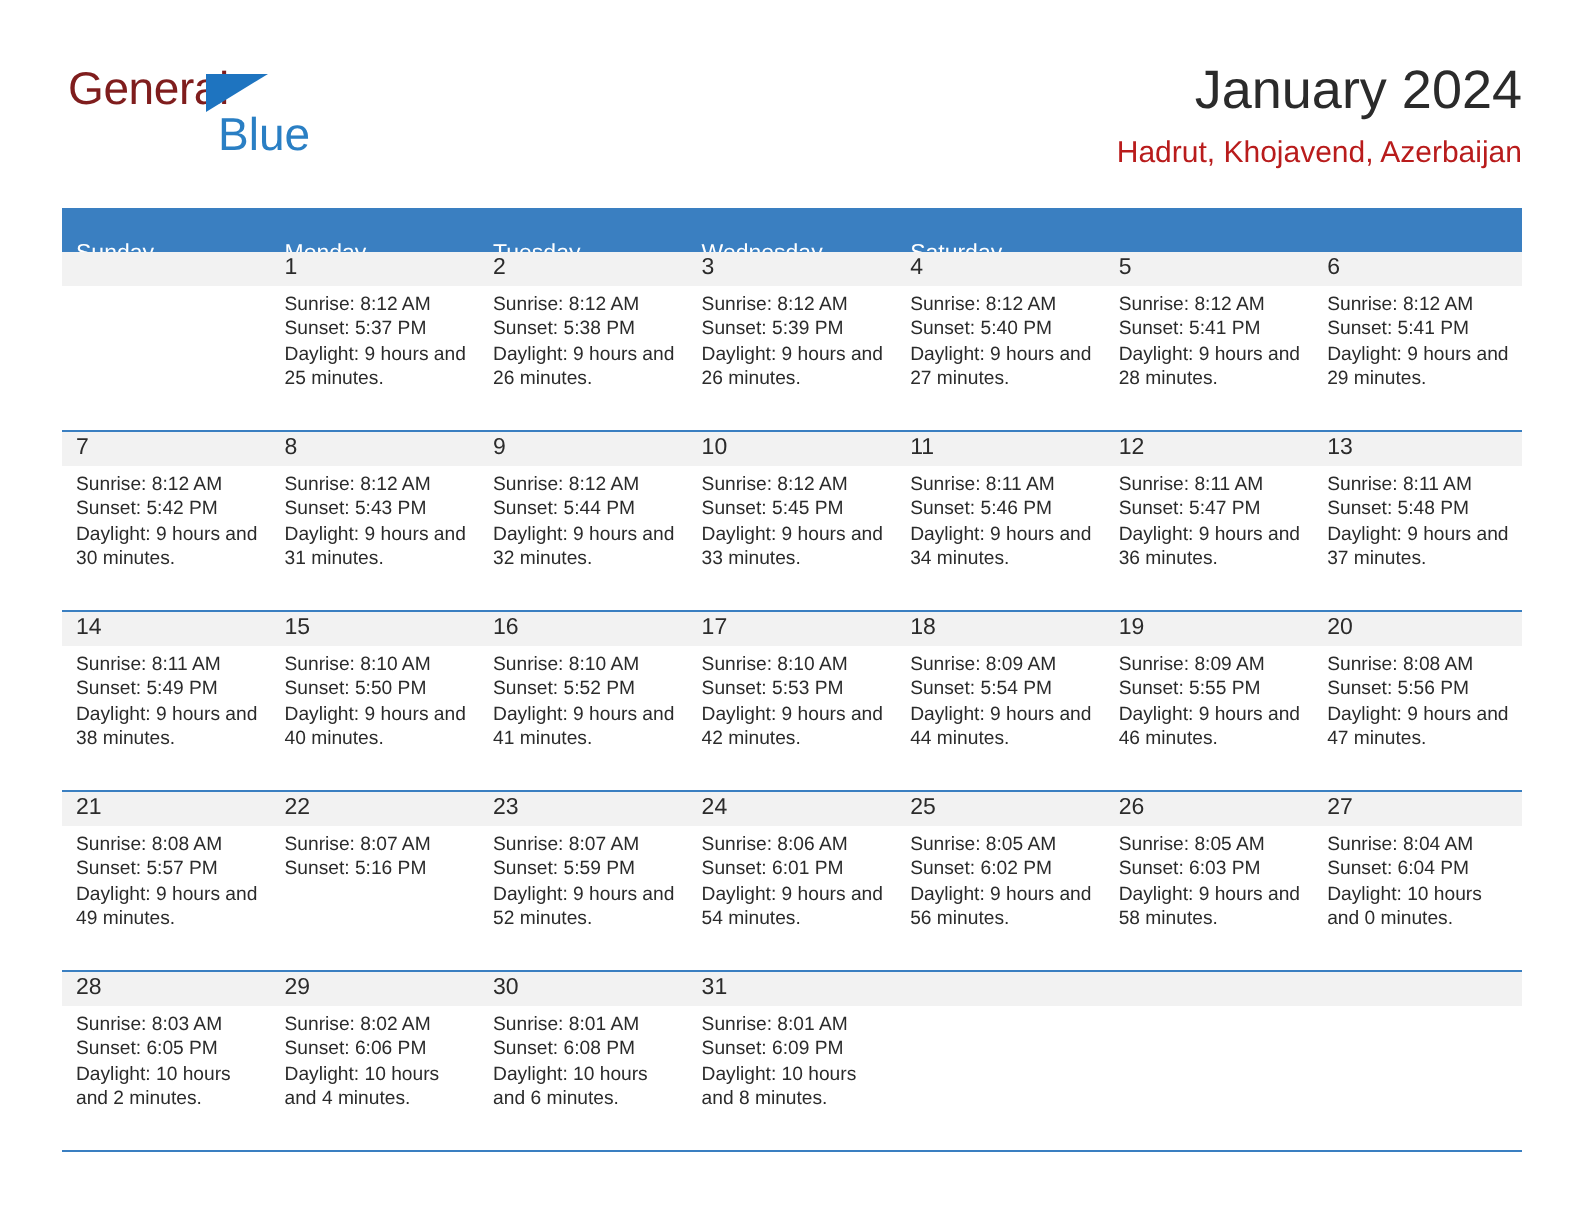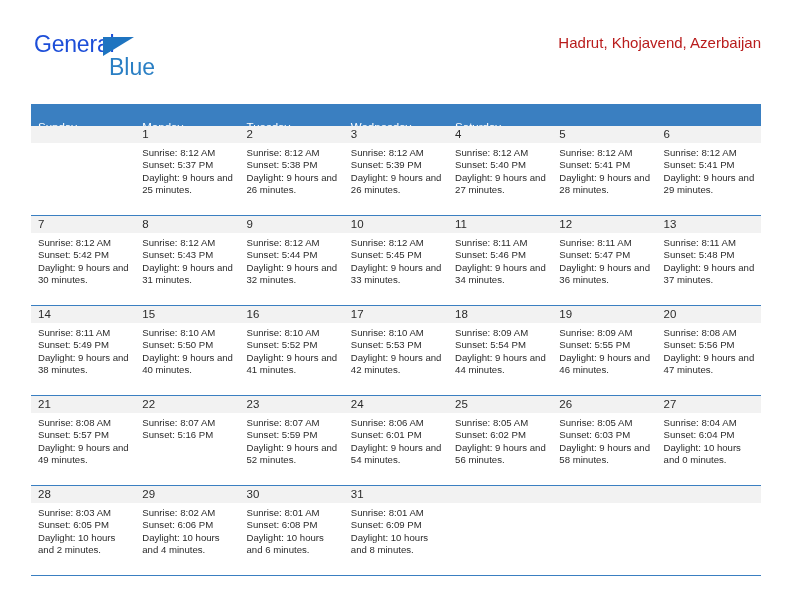--- a/index.html
+++ b/index.html
@@ -35,21 +35,21 @@
     top: 0;
     width: 220px;
     height: 62px;
   }
   .logo-general {
     position: absolute;
     left: 3px;
     top: 3px;
     font-size: 23px;
     letter-spacing: -0.2px;
-    color: #1d4ed8;
+    color: #7f1d1d;
     font-family: "Liberation Sans", sans-serif;
   }
   .logo-triangle {
     position: absolute;
     left: 72px;
     top: 9px;
     width: 0;
     height: 0;
     border-left: 31px solid #1e74c0;
     border-bottom: 19px solid transparent;
@@ -154,20 +154,21 @@
 
   <div class="top">
 
     <div class="logo">
       <span class="logo-general">General</span>
       <span class="logo-triangle"></span>
       <span class="logo-blue">Blue</span>
     </div>
 
     <div class="titles">
+      <div class="cal-title">January 2024</div>
       <div class="cal-subtitle">Hadrut, Khojavend, Azerbaijan</div>
     </div>
 
   </div>
 
   <div class="calendar">
     <div class="weekday-row">
       <div class="weekday">Sunday</div>
       <div class="weekday">Monday</div>
       <div class="weekday">Tuesday</div>

